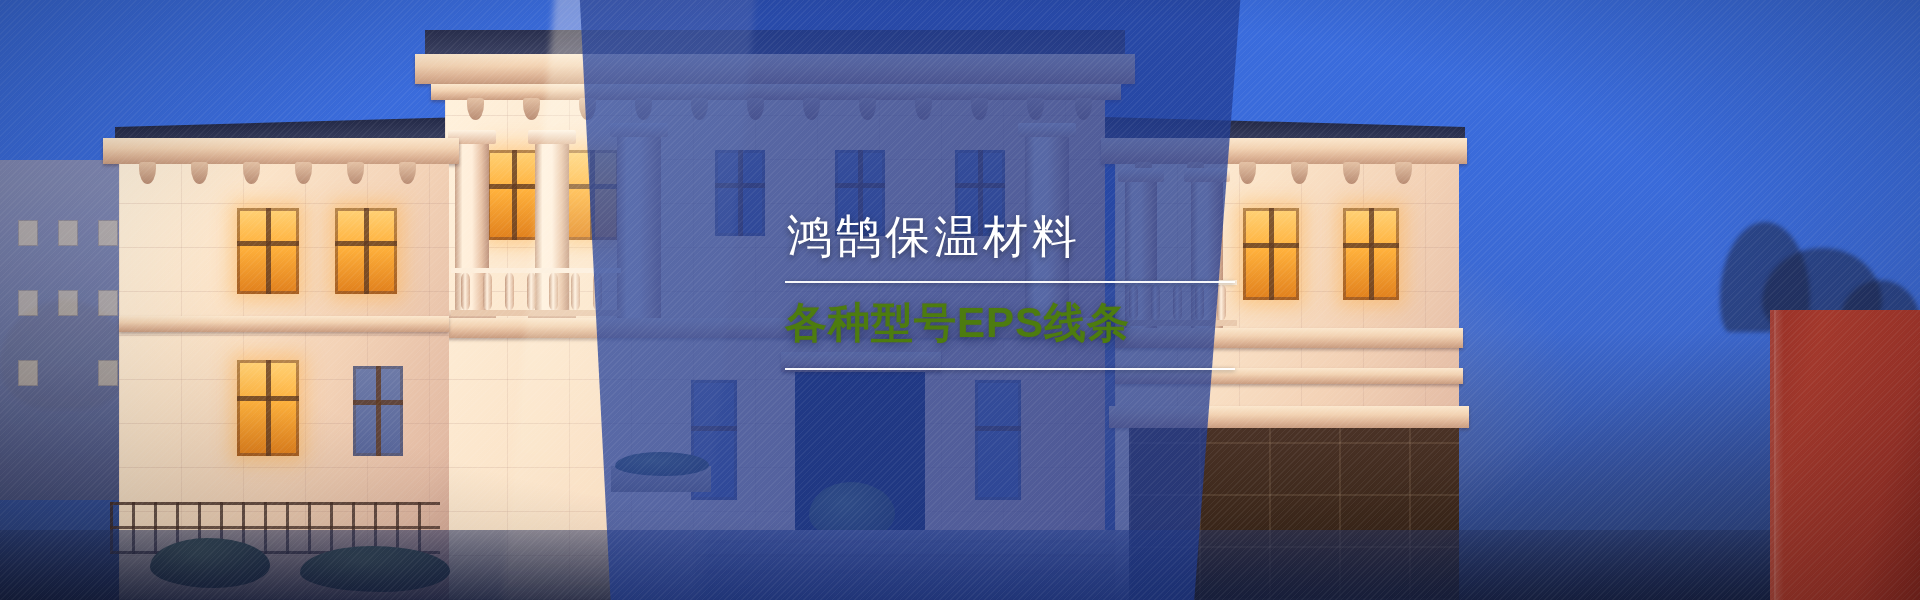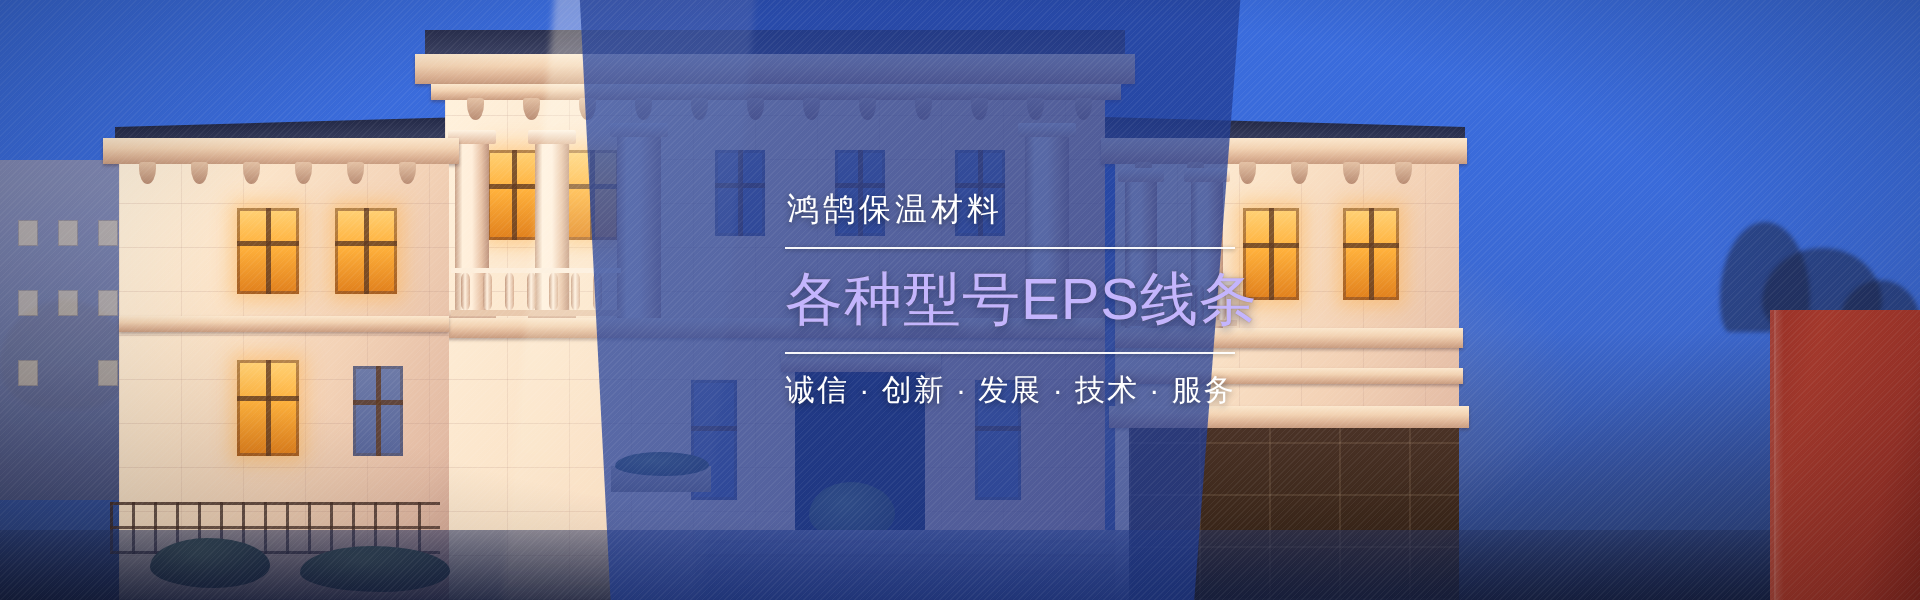--- a/index.html
+++ b/index.html
@@ -267,43 +267,43 @@
   .copy {
     position: absolute;
     left: 0; top: 0; width: 1920px; height: 600px;
     display: flex; flex-direction: column;
     align-items: center; justify-content: center;
     padding-left: 100px;
   }
   .copy-inner { width: 450px; }
 
   .brand {
-    font-size: 32px;
+    font-size: 45px;
     line-height: 1.1;
     letter-spacing: 4px;
     color: #ffffff;
     font-weight: 400;
     text-shadow: 0 2px 6px rgba(0,0,0,.45);
     margin-bottom: 20px;
     padding-left: 2px;
   }
 
   .rule {
     height: 2px;
     background: rgba(255,255,255,.95);
     margin: 6px 0 16px 0;
     box-shadow: 0 1px 4px rgba(0,0,0,.35);
   }
   .rule-bottom { margin: 20px 0 18px 0; }
 
   .headline-1, .headline-2 {
-    font-size: 58px;
+    font-size: 42px;
     line-height: 1.16;
-    font-weight: 400;
-    color: #c4b5fd;
+    font-weight: 700;
+    color: #4d7c0f;
     letter-spacing: 1px;
     text-shadow: 0 3px 10px rgba(20,30,80,.55), 0 0 2px rgba(120,90,0,.35);
     white-space: nowrap;
   }
 
   .tagline {
     font-size: 30px;
     line-height: 1.2;
     color: #ffffff;
     letter-spacing: 2px;
@@ -508,17 +508,16 @@
     <div class="copy-inner">
       <div class="brand">鸿鹄保温材料</div>
 
       <div class="rule"></div>
 
       <div class="headline-1">各种型号EPS线条</div>
 
 
       <div class="rule rule-bottom"></div>
 
-      <div class="tagline">诚信 · 创新 · 发展 · 技术 · 服务</div>
     </div>
   </div>
 
 </div>
 
 </body></html>

